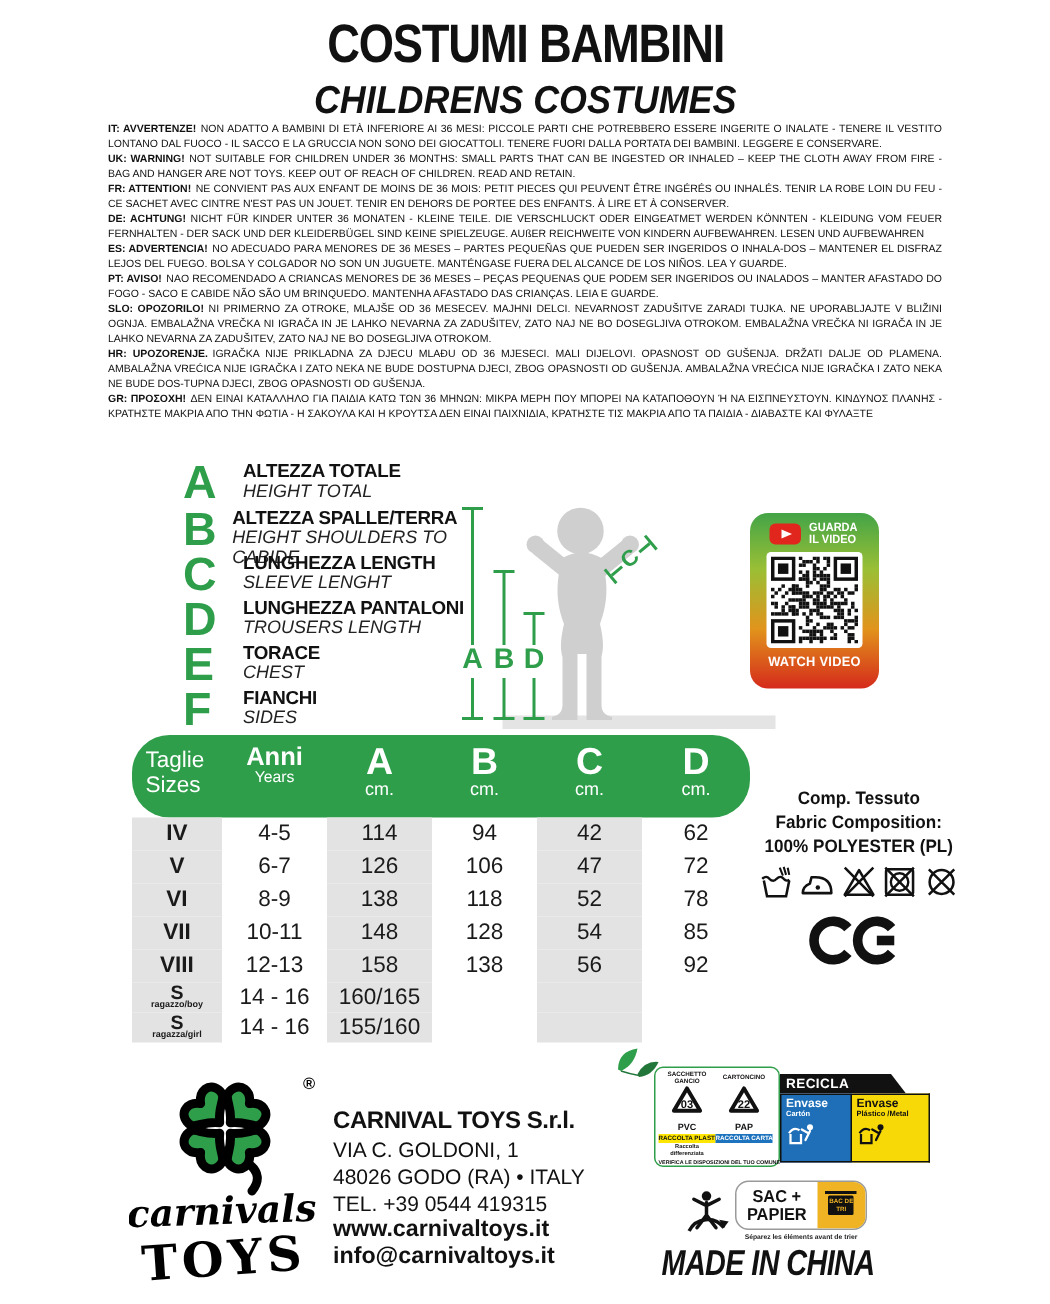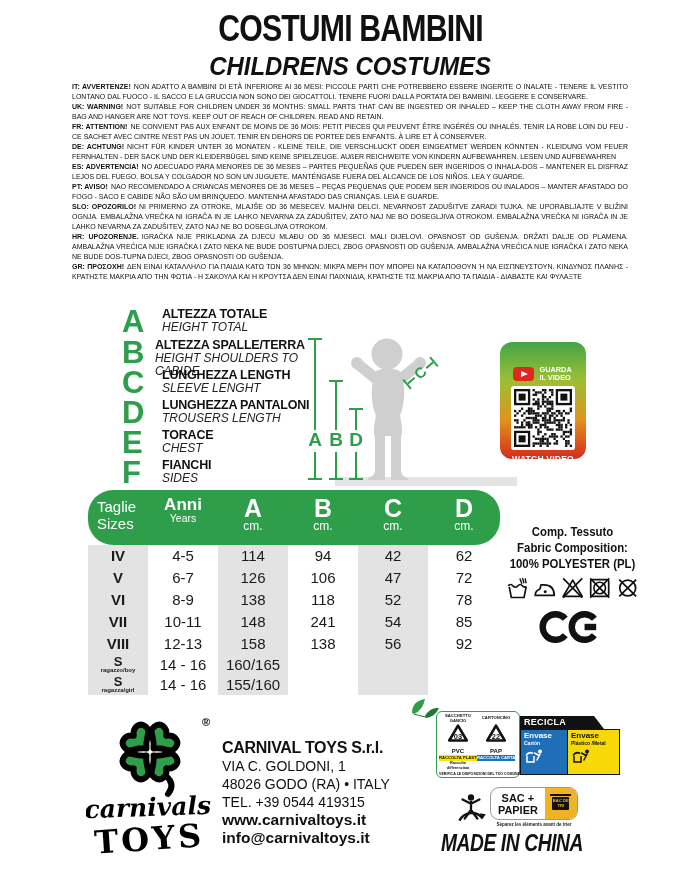--- a/index.html
+++ b/index.html
@@ -37,21 +37,21 @@
                 text-align:center; top:100px; line-height:20px; }
   .c-brk { position:absolute; left:102px; top:36px; display:flex; align-items:center;
            transform:rotate(-40deg); }
   .c-tick { width:2px; height:12px; background:var(--green); }
   .c-seg  { width:9px; height:2px; background:var(--green); }
   .c-letter { font-size:15px; font-weight:800; color:var(--green); padding:0 2px; line-height:14px; }
 
   
   .qr-badge { position:absolute; left:500px; top:342px; width:86px; height:117px; border-radius:12px;
       background:linear-gradient(180deg,#43a447 0%,#9abf35 32%,#e1941c 66%,#d52a1b 100%);
-      padding:23px 5px 4px 5px; }
+      padding:5px 5px 4px 5px; }
   .qr-top { display:flex; align-items:center; justify-content:center; gap:4px; height:18px; }
   .yt { width:21px; height:14px; background:#e0261d; border-radius:4px; position:relative; flex:none; }
   .yt::after { content:""; position:absolute; left:8px; top:3.5px; border-left:7px solid #fff;
       border-top:3.5px solid transparent; border-bottom:3.5px solid transparent; }
   .qr-top-txt { color:#fff; font-size:8px; font-weight:800; line-height:8px; transform:scaleX(0.92); }
   .qr-box { width:64px; height:64px; background:#fff; border-radius:3px; margin:3px auto 0 auto; padding:3px; }
   .qr-bottom { color:#fff; font-size:9px; font-weight:800; text-align:center; margin-top:4px;
       letter-spacing:0.2px; transform:scaleX(0.95); }
 
   
@@ -525,21 +525,21 @@
         <div class="cell c2">8-9</div>
         <div class="cell c3 shade">138</div>
         <div class="cell c4">118</div>
         <div class="cell c5 shade">52</div>
         <div class="cell c6">78</div>
       </div>
       <div class="trow">
         <div class="cell c1 shade">VII</div>
         <div class="cell c2">10-11</div>
         <div class="cell c3 shade">148</div>
-        <div class="cell c4">241</div>
+        <div class="cell c4">128</div>
         <div class="cell c5 shade">54</div>
         <div class="cell c6">85</div>
       </div>
       <div class="trow">
         <div class="cell c1 shade">VIII</div>
         <div class="cell c2">12-13</div>
         <div class="cell c3 shade">158</div>
         <div class="cell c4">138</div>
         <div class="cell c5 shade">56</div>
         <div class="cell c6">92</div>

